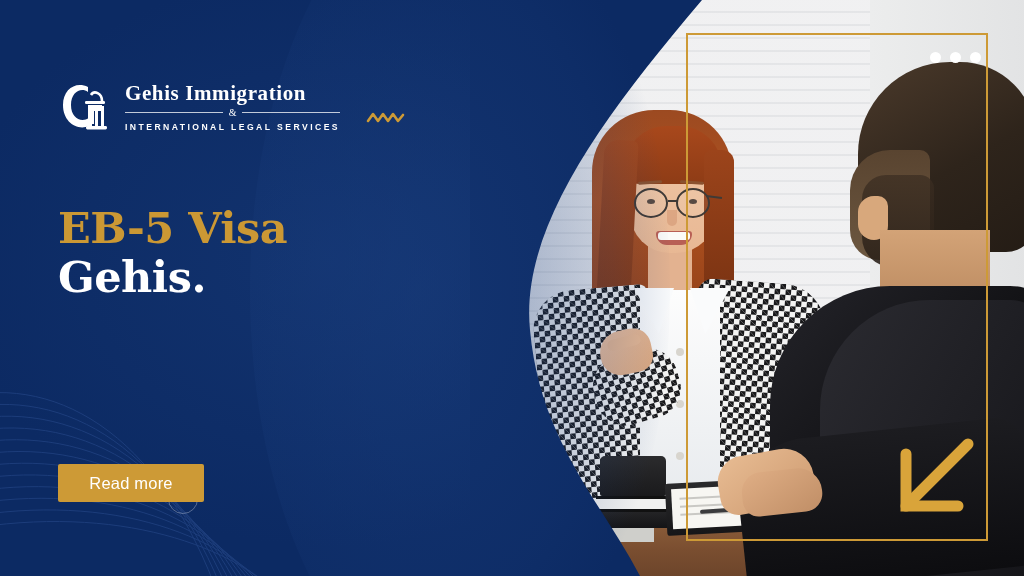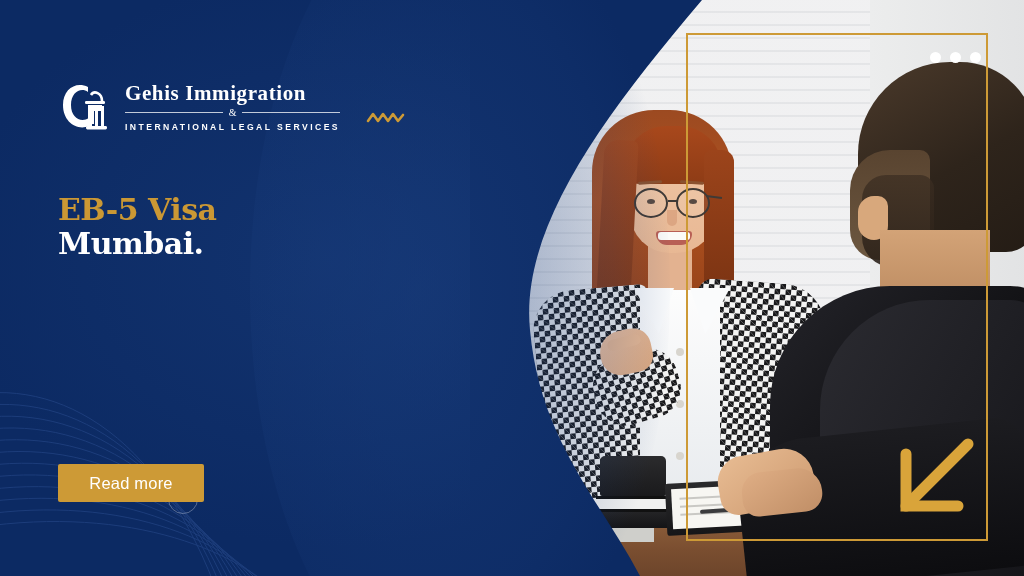--- a/index.html
+++ b/index.html
@@ -341,23 +341,23 @@
   }
   .logo-sub {
     font-family:"Liberation Sans", sans-serif;
     font-size:8.6px; font-weight:600; color:#ffffff;
     letter-spacing:2.45px; margin-top:4px; white-space:nowrap;
   }
 
   .squiggle { position:absolute; left:366px; top:82px; }
 
   .headline {
-    position:absolute; left:58px; top:165px; width:430px;
+    position:absolute; left:58px; top:176px; width:430px;
     font-family:"DejaVu Serif", serif;
-    font-weight:700; font-size:30px; line-height:1.13;
+    font-weight:700; font-size:43px; line-height:1.13;
     letter-spacing:-.5px;
   }
   .headline .gold { color:#cb9834; display:block; }
   .headline .white { color:#ffffff; display:block; }
 
   .cta {
     position:absolute; left:58px; top:436px;
     display:inline-flex; align-items:center; justify-content:center;
     min-width:146px; height:38px; padding:0 17px;
     background:#cd9a36; color:#ffffff;
@@ -503,21 +503,21 @@
         <div class="logo-sub">INTERNATIONAL LEGAL SERVICES</div>
       </div>
     </div>
 
     <svg class="squiggle" width="40" height="16" viewBox="0 0 40 16">
       <path d="M2 11 L7 4 L12 11 L17 4 L22 11 L27 4 L32 11 L37 5" fill="none" stroke="#cd9a36" stroke-width="2.6" stroke-linecap="round" stroke-linejoin="round"></path>
     </svg>
 
     <h1 class="headline">
       <span class="gold">EB-5 Visa</span>
-      <span class="white">Mumbai.</span>
+      <span class="white">Gehis.</span>
     </h1>
 
     <button class="cta">Read more</button>
   </div>
 
   <div class="gold-frame"></div>
 
   <div class="dots-row">
     <i></i>
     <i></i>

